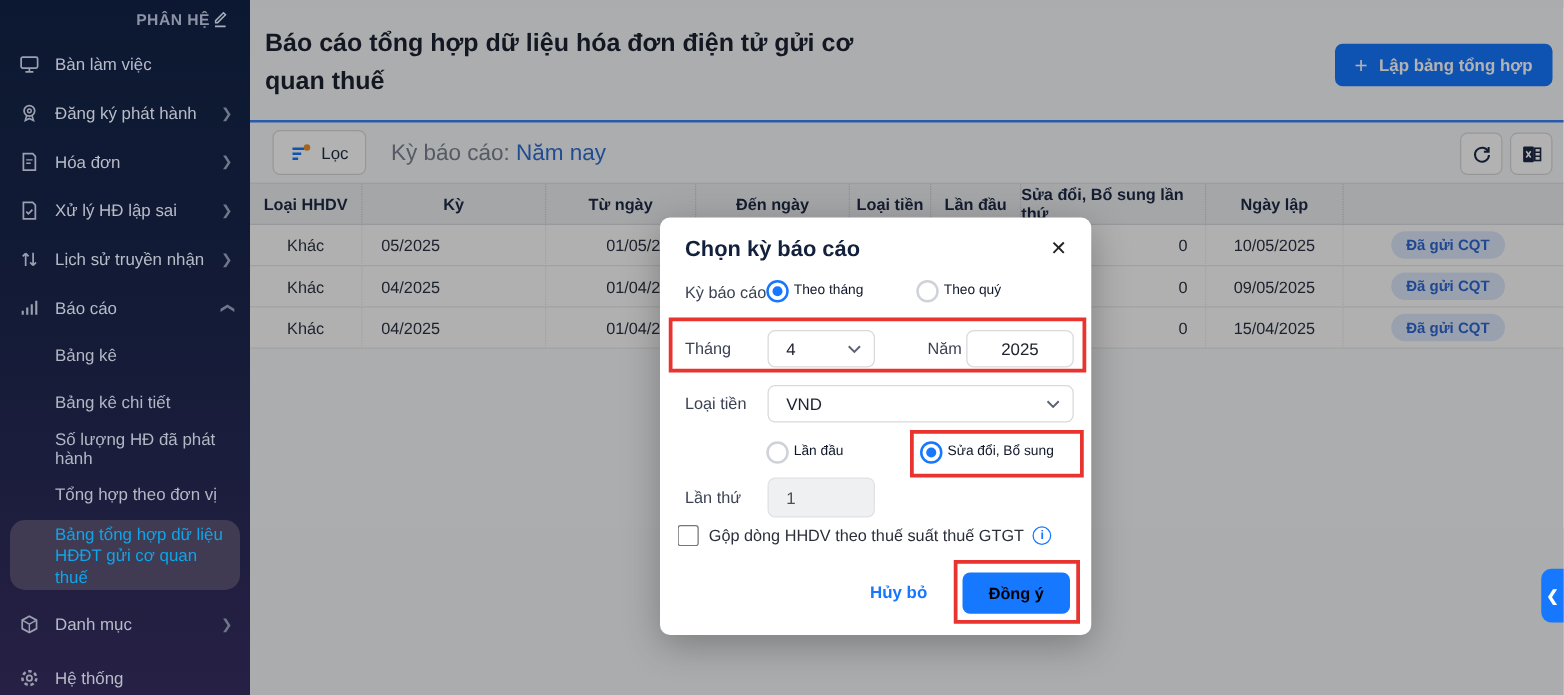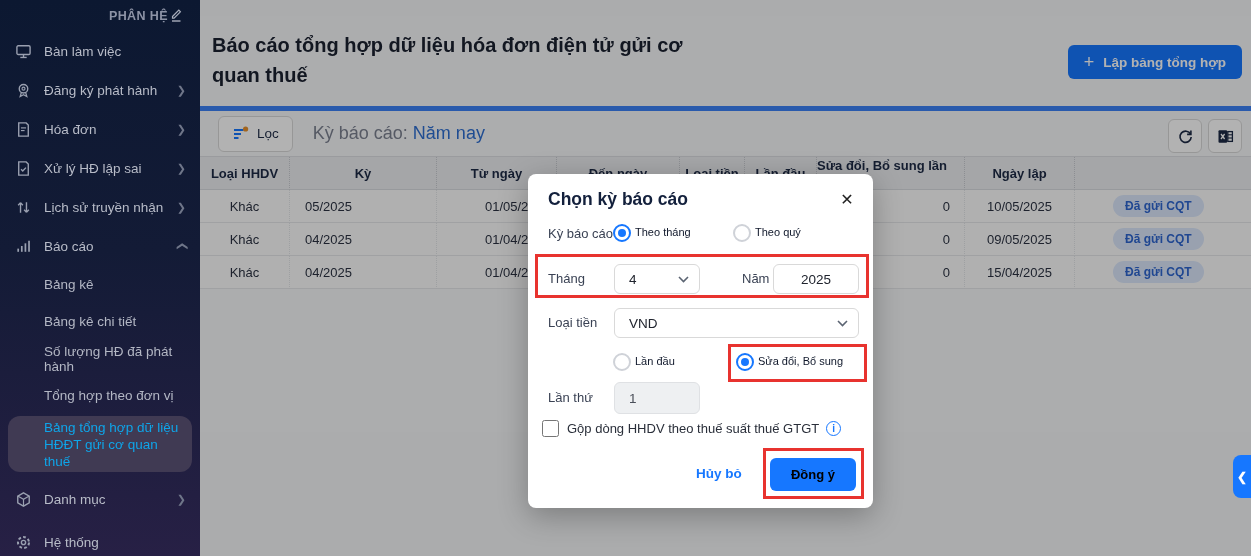--- a/index.html
+++ b/index.html
@@ -14,28 +14,28 @@
   .edit-ic { width:16px; height:18px; display:flex; flex-direction:column; align-items:center; cursor:pointer; }
   .side-item { height:39px; display:flex; align-items:center; padding:0 14px; cursor:pointer; font-size:13.5px; color:#b8bcc8; }
   .side-item .ic { width:18px; height:18px; margin-right:12px; display:flex; align-items:center; justify-content:center; color:#9aa0b0; flex:none; }
   .side-item .lbl { flex:1; }
   .side-item .chev { color:#6f7689; font-size:11px; }
   .sub-item { height:37px; display:flex; align-items:center; padding:0 14px 0 44px; cursor:pointer; font-size:13.5px; color:#b3b7c4; }
   .sub-item.active { height:56px; margin:2px 8px; padding:0 10px 0 36px; background:#403a53; border-radius:12px; color:#0ea5e9; line-height:17px; }
   .mt8 { margin-top:8px; } .mt4 { margin-top:4px; }
 
   
-  .main { position:absolute; left:200px; top:16px; width:1051px; height:416px; background:#f7f8fa; z-index:1; }
+  .main { position:absolute; left:200px; top:6px; width:1051px; height:416px; background:#f7f8fa; z-index:1; }
   .page-head { position:relative; height:90px; background:#f7f8fa; }
   .page-title { position:absolute; left:12px; top:14px; width:520px; font-size:20px; font-weight:bold; color:#1b2130; line-height:30px; }
   .primary-btn { position:absolute; right:9px; top:29px; height:34px; background:#1677ff; color:#fff; border:none; border-radius:6px;
     display:flex; align-items:center; padding:0 16px; font-size:13.5px; font-weight:bold; cursor:pointer; font-family:inherit; }
   .primary-btn .plus { font-size:18px; font-weight:normal; margin-right:9px; line-height:1; }
 
-  .filter-bar { position:relative; height:50px; border-top:5px solid #3b82f6; display:flex; align-items:center; padding:0 18px; background:#f7f8fa; }
+  .filter-bar { position:relative; height:50px; border-top:2px solid #3b82f6; display:flex; align-items:center; padding:0 18px; background:#f7f8fa; }
   .loc-btn { height:36px; background:#fff; border:1px solid #d9d9d9; border-radius:6px; display:flex; align-items:center; padding:0 13px;
     font-size:13.5px; color:#1d2a45; cursor:pointer; font-family:inherit; }
   .loc-btn svg { margin-right:8px; }
   .period-text { margin-left:20px; font-size:18px; color:#7b8190; }
   .period-link { color:#2f6fd1; cursor:pointer; }
   .tool-btns { position:absolute; right:9px; top:8px; display:flex; gap:6px; }
   .icon-btn { width:34px; height:34px; background:#fff; border:1px solid #d9d9d9; border-radius:6px; display:flex; align-items:center; justify-content:center; cursor:pointer; }
 
   
   .grid { display:grid; grid-template-columns:90px 147px 120px 123px 65px 72px 148px 110px 1fr; }

